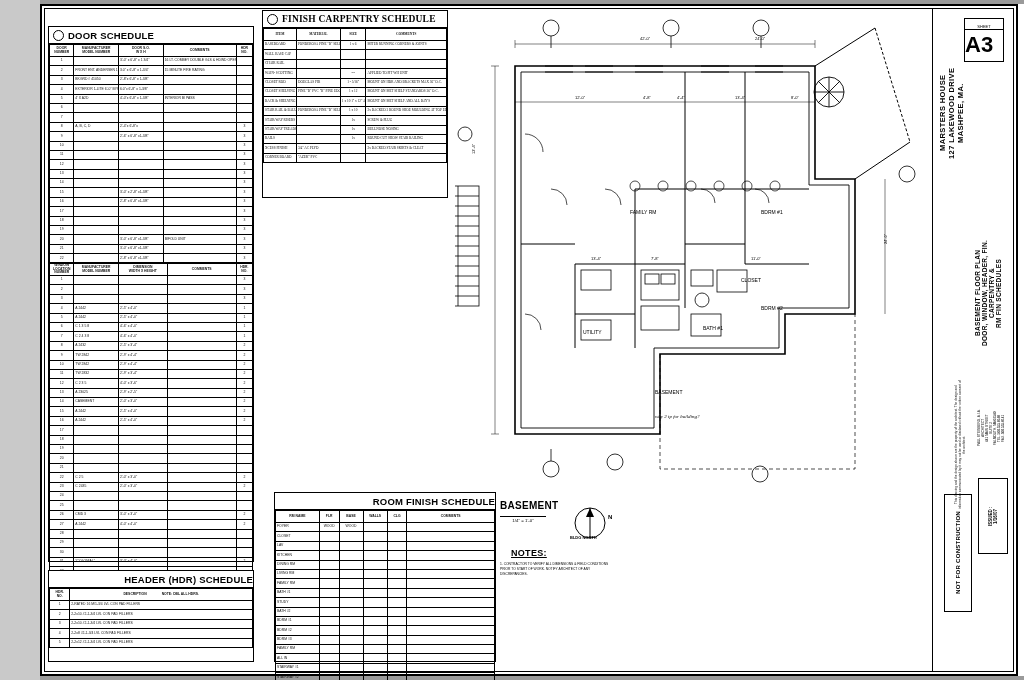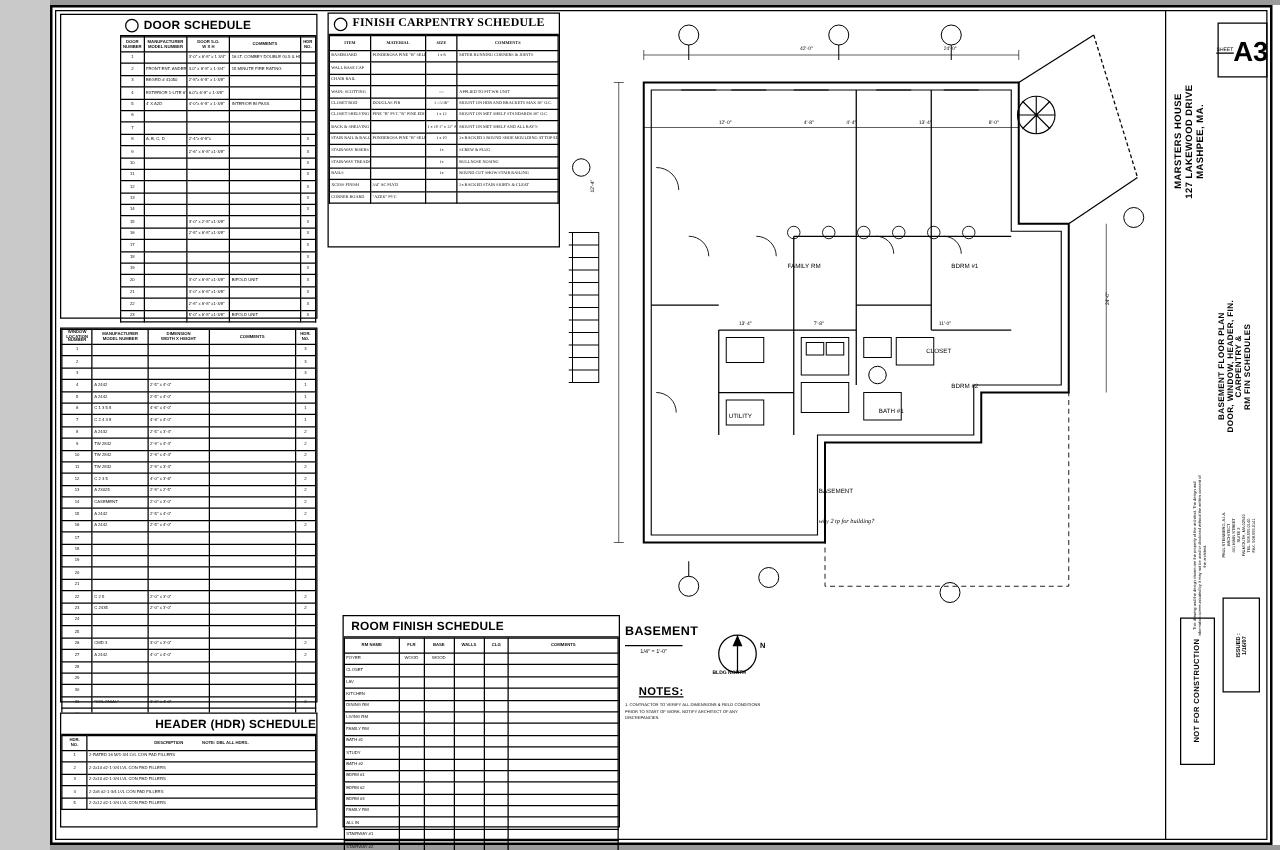--- a/index.html
+++ b/index.html
@@ -20,21 +20,21 @@
   table.sched{border-collapse:collapse;width:100%;table-layout:fixed;}
   table.sched th,table.sched td{border:0.6px solid #000;font-size:3.4px;line-height:1.05;padding:0 1px;overflow:hidden;white-space:nowrap;color:#111;}
   table.sched th{font-weight:bold;font-size:3.4px;text-align:center;vertical-align:middle;height:11px;}
   table.sched td{height:8.4px;text-align:center;}
   table.sched td.l{text-align:left;}
 
   
   .titleblock{position:absolute;right:8px;top:8px;width:84px;height:664px;border-left:1.5px solid #000;box-sizing:border-box;}
   .tb-cell{position:absolute;border:1px solid #000;box-sizing:border-box;}
   .vert{writing-mode:vertical-rl;transform:rotate(180deg);}
-  .tb-sheet{position:absolute;right:2px;top:10px;width:40px;height:44px;border:1.5px solid #000;box-sizing:border-box;display:flex;flex-direction:row;align-items:center;justify-content:center;}
+  .tb-sheet{position:absolute;right:12px;top:10px;width:40px;height:44px;border:1.5px solid #000;box-sizing:border-box;display:flex;flex-direction:column;justify-content:center;}
   .tb-sheet .small{font-size:4px;border-bottom:1px solid #000;width:100%;text-align:center;}
   .tb-sheet .big{font-size:22px;font-weight:bold;line-height:1;padding-top:4px;}
   .tb-proj{font-size:7.5px;font-weight:bold;letter-spacing:.4px;}
   .tb-title{font-size:6.5px;font-weight:bold;letter-spacing:.3px;}
   .tb-tiny{font-size:3.2px;line-height:1.25;}
   .tb-nfc{font-size:6px;font-weight:bold;letter-spacing:.3px;}
   .tb-issued{font-size:4.5px;font-weight:bold;}
 
   
   .plan{position:absolute;left:455px;top:14px;width:470px;height:470px;}
@@ -50,21 +50,21 @@
 </head>
 <body>
 
 <div id="sheet">
   <div class="topstrip"></div>
   <div class="botstrip"></div>
   <div class="leftstrip"></div>
   <div class="border-outer"></div>
   <div class="border-inner"></div>
 
-  <div class="block" style="left:48px;top:11px;width:206px;height:244px;padding-left:47px;">
+  <div class="block" style="left:48px;top:26px;width:206px;height:244px;">
     <div class="hdr">
       <span class="circ"></span>
       <span>DOOR SCHEDULE</span>
     </div>
     <table class="sched">
       <colgroup>
           <col style="width:12%">
           <col style="width:22%">
           <col style="width:22%">
           <col style="width:36%">
@@ -657,21 +657,21 @@
             <td class="l">CORNER BOARD</td>
             <td class="l">"AZEK" PVC</td>
             <td></td>
             <td class="l"></td>
           </tr>
         </tbody>
     </table>
   </div>
 
   <div class="block" style="left:274px;top:492px;width:222px;height:170px;">
-    <div class="hdr" style="justify-content:flex-start;padding-left:6px;">
+    <div class="hdr" style="justify-content:flex-end;padding-left:6px;">
       <span>ROOM FINISH SCHEDULE</span>
     </div>
     <table class="sched">
       <colgroup>
           <col style="width:20%">
           <col style="width:9%">
           <col style="width:11%">
           <col style="width:11%">
           <col style="width:9%">
           <col style="width:40%">

